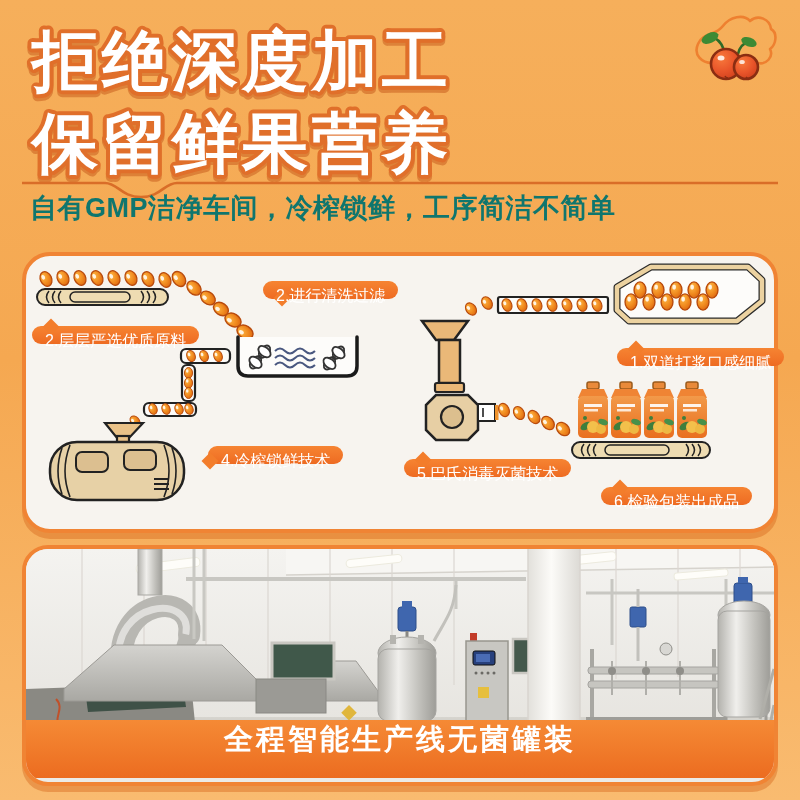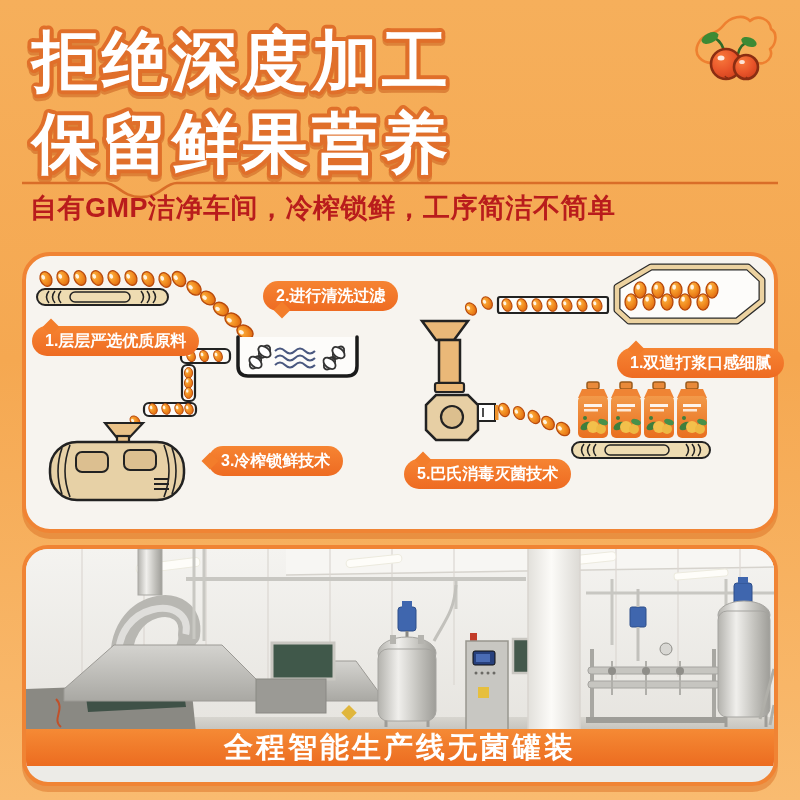--- a/index.html
+++ b/index.html
@@ -12,50 +12,50 @@
   
   #title-svg{left:18px;top:8px;}
   #title-svg text{
     font-family:"Liberation Sans","DejaVu Sans",sans-serif;
     font-weight:900;font-size:66px;letter-spacing:4px;
     fill:#ffffff;stroke:#e06f2a;stroke-width:8;stroke-linejoin:round;
     paint-order:stroke fill;
   }
   #title-svg .shadowed{filter:drop-shadow(0 3px 0 rgba(201,95,31,.55));}
   #subtitle{
-    left:30px;top:190px;font-size:27px;font-weight:700;color:#b91c1c;letter-spacing:.5px;white-space:nowrap;
+    left:30px;top:190px;font-size:27px;font-weight:700;color:#0f766e;letter-spacing:.5px;white-space:nowrap;
   }
   
   #process-card{
     left:22px;top:252px;width:756px;height:281px;box-sizing:border-box;
     background:#f7f4ef;border:4px solid #f08434;border-radius:28px;
     box-shadow:0 6px 0 rgba(214,106,30,.45);
   }
   #flow-svg{position:absolute;left:-4px;top:-4px;}
   .bubble{
-    position:absolute;height:30px;line-height:30px;padding:0 13px;border-radius:17px;
+    position:absolute;height:18px;line-height:30px;padding:0 13px;border-radius:17px;
     background:linear-gradient(180deg,#f68432,#ee6b22);
-    color:#fff;font-size:16px;font-weight:700;white-space:nowrap;z-index:3;
+    color:#fff;font-size:16px;font-weight:400;white-space:nowrap;z-index:3;
   }
   .bubble::before{
     content:"";position:absolute;width:12px;height:12px;background:#f37d2b;transform:rotate(45deg);z-index:-1;
   }
   .tail-up::before{top:-5px;}
   .tail-down::before{bottom:-5px;}
   .tail-left::before{left:-4px;top:9px;}
   
   #photo-card{
     left:22px;top:545px;width:756px;height:241px;box-sizing:border-box;
     border:4px solid #f08434;border-radius:26px;overflow:hidden;
     background:#ecebe7;box-shadow:0 6px 0 rgba(214,106,30,.45);
   }
   #caption-bar{
-    position:absolute;left:0;bottom:16px;width:100%;height:37px;
+    position:absolute;left:0;bottom:4px;width:100%;height:58px;
     background:linear-gradient(180deg,#f58a35,#ec6c20);
-    display:flex;align-items:center;justify-content:center;
+    display:flex;align-items:flex-start;justify-content:center;
   }
   #caption-text{color:#fff;font-size:29px;font-weight:800;letter-spacing:3px;}
 </style>
 </head>
 <body>
 
 <svg id="title-svg" class="abs" width="600" height="175" viewBox="0 0 600 175">
   <g class="shadowed">
     <text x="14" y="76">拒绝深度加工</text>
     <text x="14" y="158">保留鲜果营养</text>
@@ -341,25 +341,26 @@
       <use href="#bottle" x="33"></use>
       <use href="#bottle" x="66"></use>
       <use href="#bottle" x="99"></use>
       <rect x="550" y="190" width="138" height="16" rx="8" fill="#eedcb2" stroke="#222" stroke-width="2"></rect>
       <path d="M562,192 q-5,6 0,12 M568,192 q-5,6 0,12 M574,192 q-5,6 0,12" stroke="#222" stroke-width="1.5" fill="none"></path>
       <rect x="583" y="193" width="64" height="10" rx="5" fill="#eedcb2" stroke="#222" stroke-width="1.5"></rect>
       <path d="M664,192 q5,6 0,12 M670,192 q5,6 0,12 M676,192 q5,6 0,12" stroke="#222" stroke-width="1.5" fill="none"></path>
     </g>
   </svg>
 
-  <div class="bubble tail-up" style="left:6px;top:70px;">1.层层严选优质原料</div>
+  <div class="bubble tail-up" style="left:6px;top:70px;">2.层层严选优质原料</div>
   <div class="bubble tail-down" style="left:237px;top:25px;">2.进行清洗过滤</div>
-  <div class="bubble tail-left" style="left:182px;top:190px;">3.冷榨锁鲜技术</div>
+  <div class="bubble tail-left" style="left:182px;top:190px;">4.冷榨锁鲜技术</div>
   <div class="bubble tail-up" style="left:591px;top:92px;">1.双道打浆口感细腻</div>
   <div class="bubble tail-up" style="left:378px;top:203px;">5.巴氏消毒灭菌技术</div>
+  <div class="bubble tail-up" style="left:575px;top:231px;">6.检验包装出成品</div>
 </div>
 
 <div id="photo-card" class="abs">
   <svg width="748" height="184" viewBox="0 0 748 184">
     <defs>
       <linearGradient id="gWall" x1="0" y1="0" x2="0" y2="1">
         <stop offset="0%" stop-color="#f4f3f0"></stop>
           <stop offset="100%" stop-color="#e6e4df"></stop>
       </linearGradient>
       <linearGradient id="gTank" x1="0" y1="0" x2="1" y2="0">

